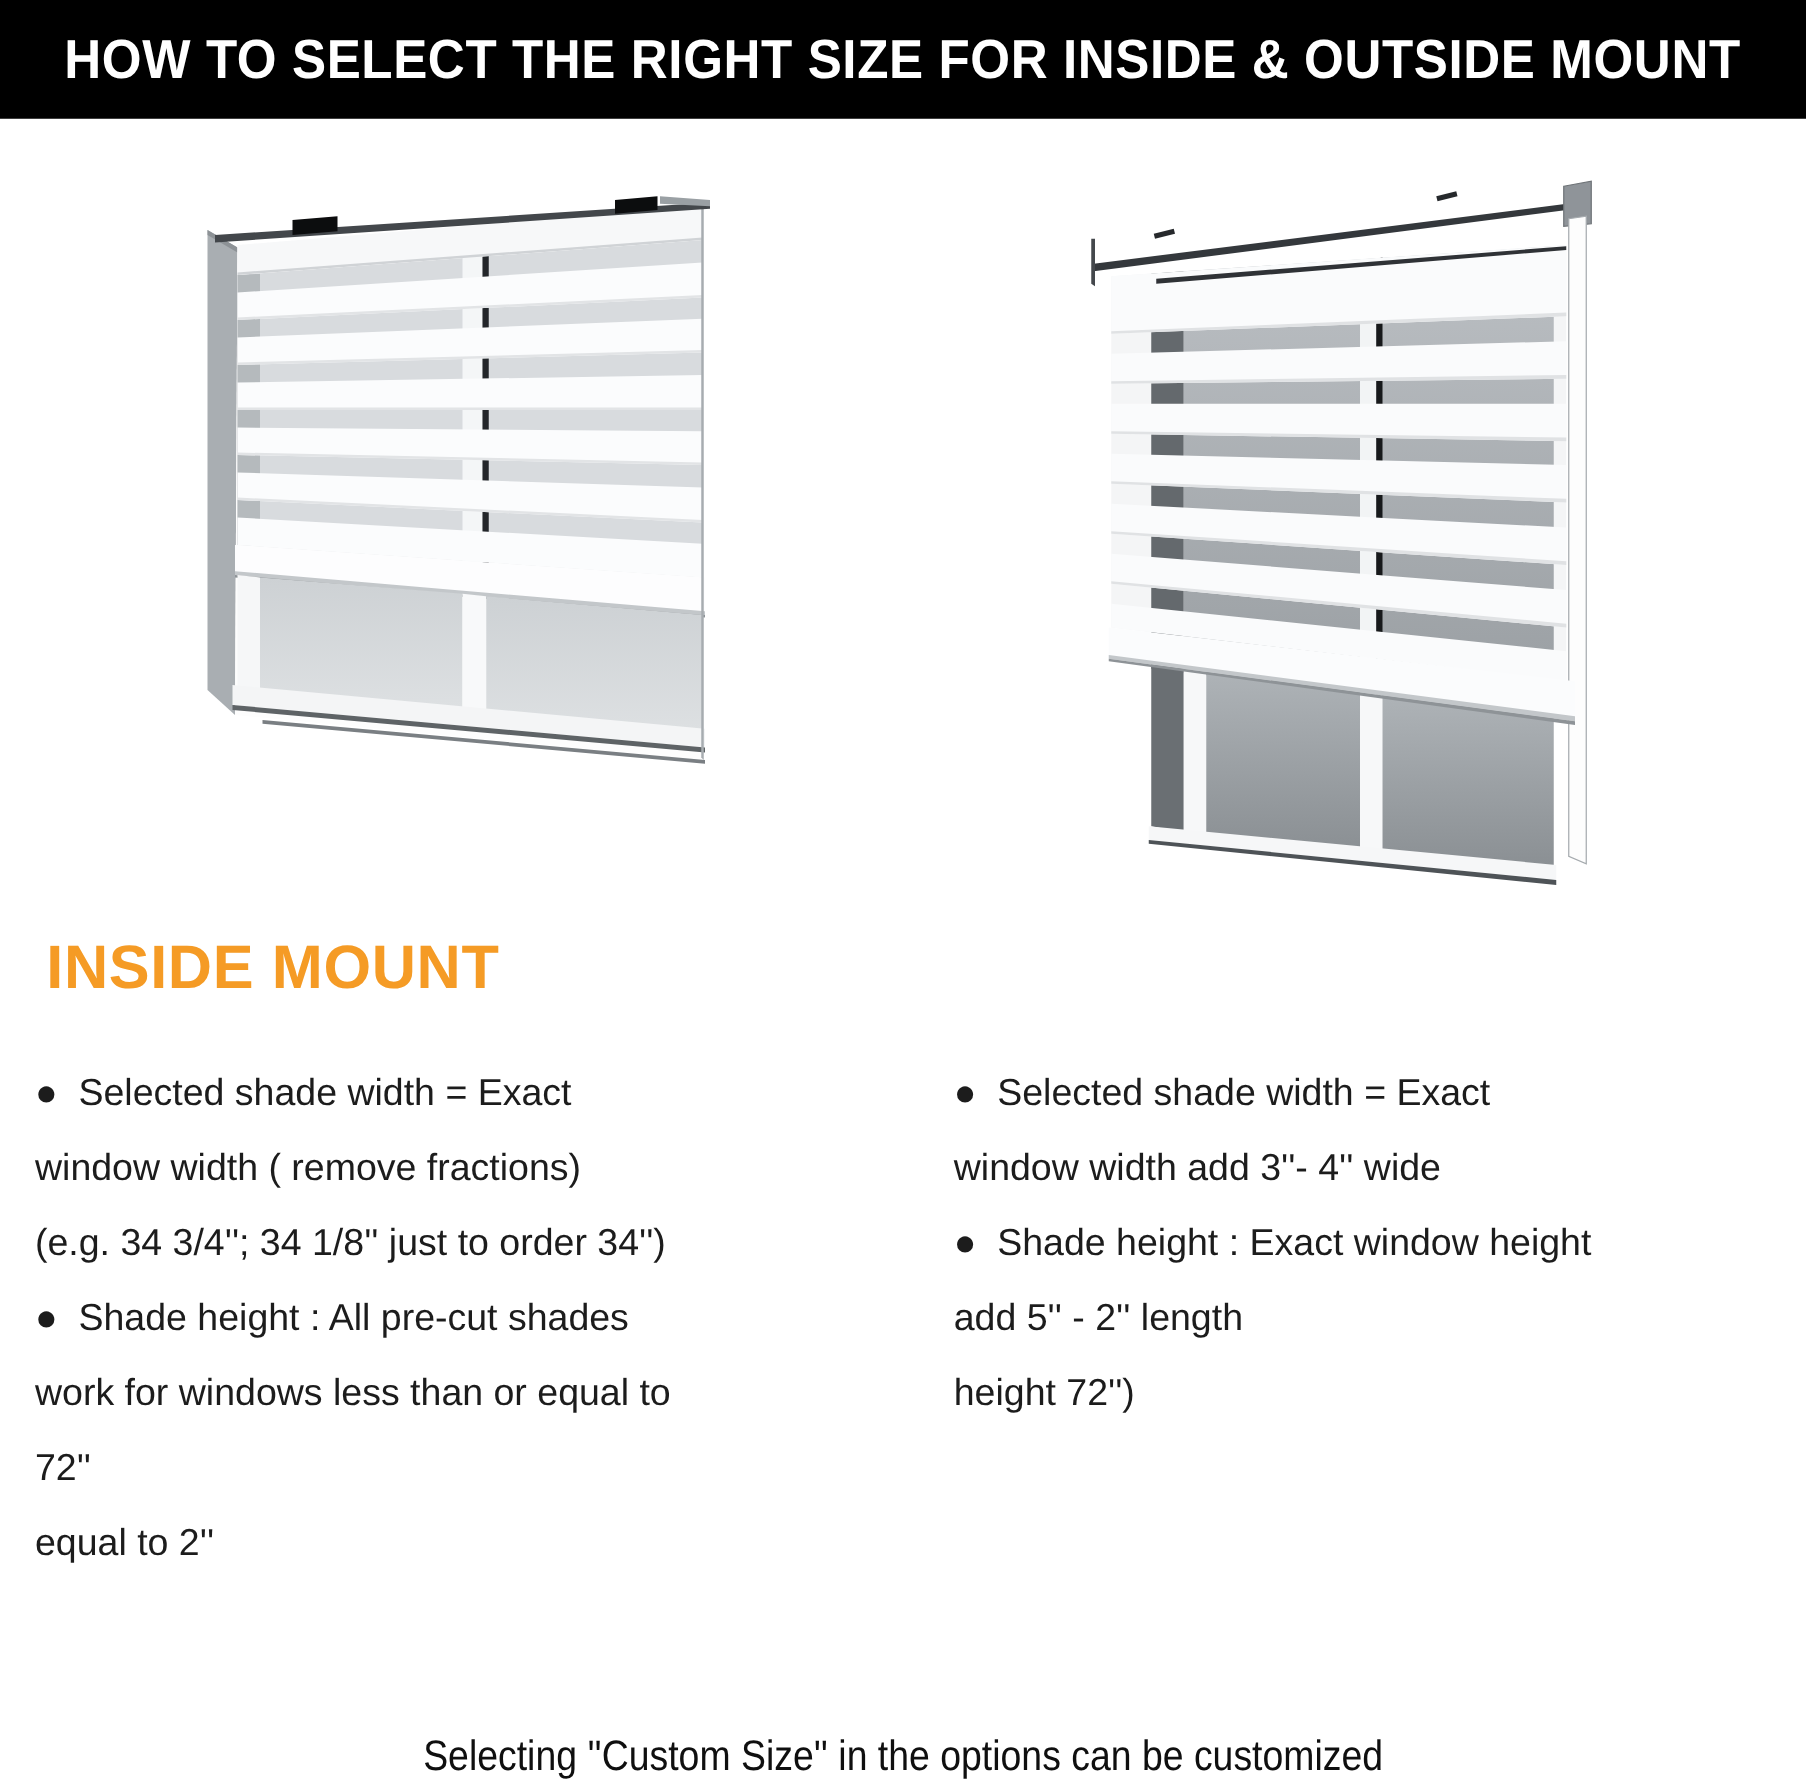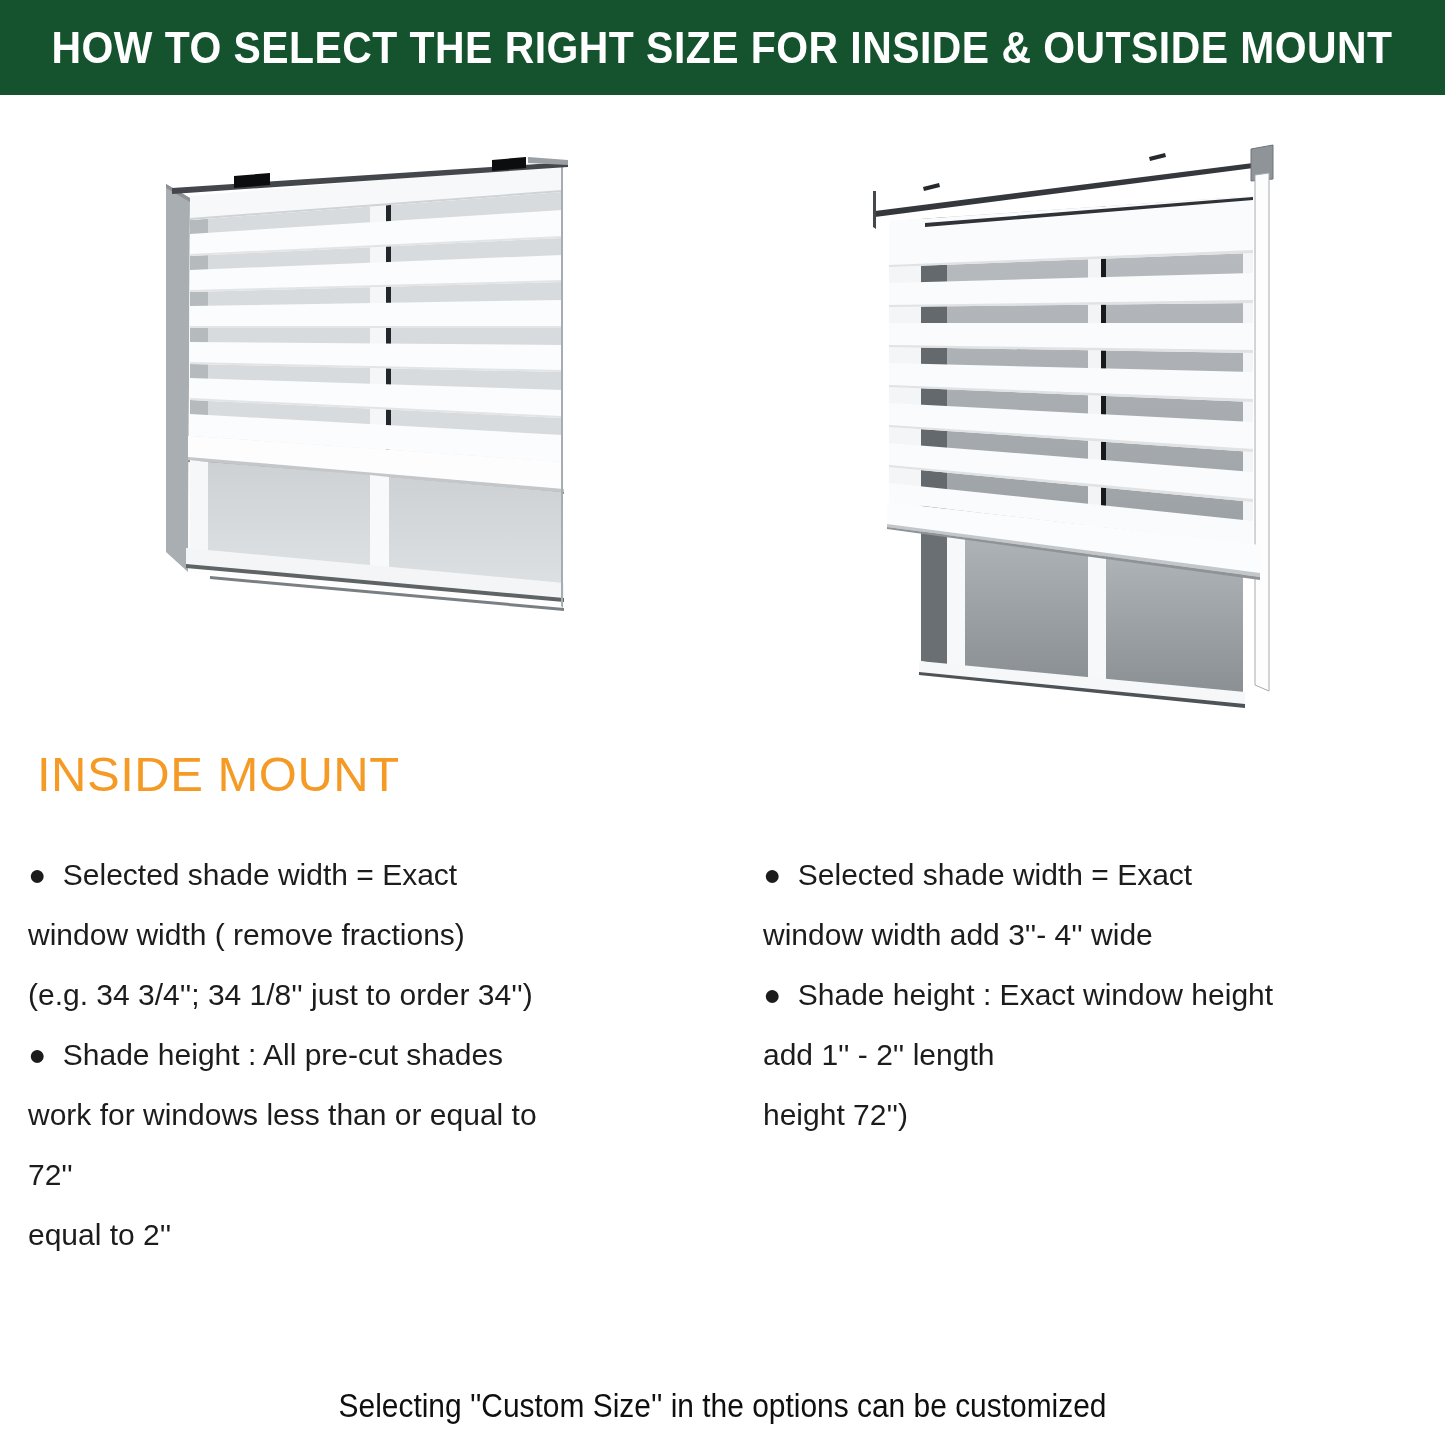--- a/index.html
+++ b/index.html
@@ -12,40 +12,40 @@
     display:flex;align-items:center;justify-content:center;
   }
   .banner .banner-title{
     color:#ffffff;font-weight:bold;font-size:44px;letter-spacing:.5px;
     white-space:nowrap;transform:scaleX(.93);
   }
   .illus{position:absolute;margin:0;padding:0;}
   .illus-left{left:150px;top:140px;width:490px;height:590px;}
   .illus-right{left:845px;top:135px;width:480px;height:600px;}
   .col-heading{
-    position:absolute;top:746px;margin:0;font-size:49px;font-weight:normal;
+    position:absolute;top:746px;margin:0;font-size:49px;font-weight:bold;
     letter-spacing:.5px;white-space:nowrap;
   }
   .heading-left{left:37px;}
   .heading-right{left:789px;}
   .col-text{position:absolute;top:845px;font-size:30px;color:#1c1c1c;}
   .col-text-left{left:28px;width:700px;}
   .col-text-right{left:763px;width:670px;}
   .text-line{height:60px;line-height:60px;white-space:pre;}
   .footer-note{
     position:absolute;left:0;top:1386px;width:1445px;text-align:center;
     font-size:34px;color:#0f0f0f;transform:scaleX(.88);white-space:nowrap;
   }
 </style>
 </head>
 <body>
 
 <div class="page">
 
-  <header class="banner" style="background: #14532d;">
+  <header class="banner" style="background: #000000;">
     <span class="banner-title" style="color: rgb(255, 255, 255);">HOW TO SELECT THE RIGHT SIZE FOR INSIDE &amp; OUTSIDE MOUNT</span>
   </header>
 
   <figure class="illus illus-left">
     <svg width="490" height="590" viewBox="0 0 490 590" xmlns="http://www.w3.org/2000/svg">
       <defs>
         <linearGradient id="glassL" x1="0" y1="0" x2="0" y2="1">
           <stop offset="0" stop-color="#cdd1d4"></stop>
             <stop offset="1" stop-color="#dde0e2"></stop>
         </linearGradient>
@@ -166,19 +166,19 @@
     <div class="text-line">●  Shade height : All pre-cut shades</div>
     <div class="text-line">work for windows less than or equal to</div>
     <div class="text-line">72''</div>
     <div class="text-line">equal to 2''</div>
   </div>
 
   <div class="col-text col-text-right" style="color: rgb(28, 28, 28);">
     <div class="text-line">●  Selected shade width = Exact</div>
     <div class="text-line">window width add 3''- 4'' wide</div>
     <div class="text-line">●  Shade height : Exact window height</div>
-    <div class="text-line">add 1'' - 2'' length</div>
+    <div class="text-line">add 5'' - 2'' length</div>
     <div class="text-line">height 72'')</div>
   </div>
 
   <div class="footer-note">Selecting ''Custom Size'' in the options can be customized</div>
 
 </div>
 
 </body></html>

